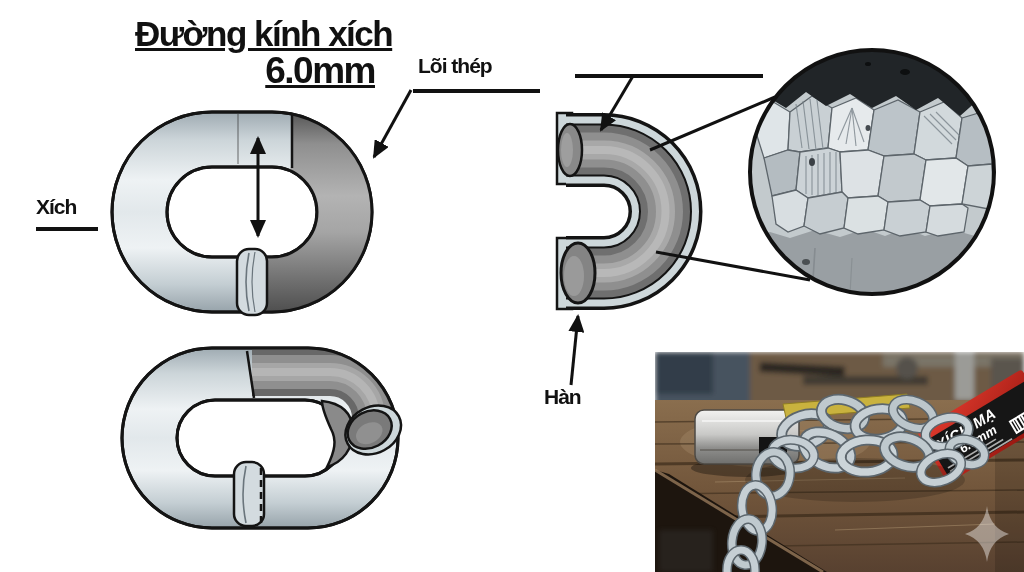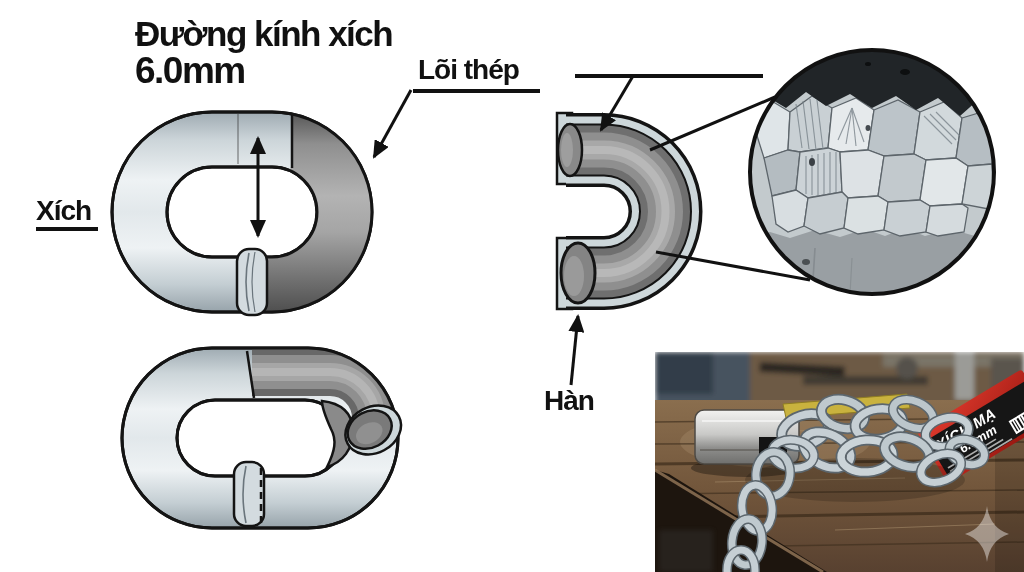--- a/index.html
+++ b/index.html
@@ -1,21 +1,21 @@
 <!DOCTYPE html>
 <html><head>
 <meta charset="utf-8">
 <style>
   html,body{margin:0;padding:0;background:#fff;}
   .canvas{position:relative;width:1024px;height:572px;background:#ffffff;overflow:hidden;
           font-family:"Liberation Sans","DejaVu Sans",sans-serif;}
   svg{position:absolute;left:0;top:0;}
   .lbl{position:absolute;color:#111;font-weight:700;line-height:1.04;white-space:nowrap;}
-  .title{font-size:35px;letter-spacing:-1.5px;text-align:left;}
-  .big{font-size:28px;letter-spacing:-1px;}
+  .title{font-size:35px;letter-spacing:-1.5px;text-align:right;text-decoration:underline;}
+  .big{font-size:21px;letter-spacing:-1px;}
 </style>
 </head>
 <body>
 
 <div class="canvas">
 
 <svg width="1024" height="572" viewBox="0 0 1024 572">
   <defs>
     <linearGradient id="gLight" x1="0" y1="0" x2="0" y2="1">
       <stop offset="0" stop-color="#9fabb2"></stop>

